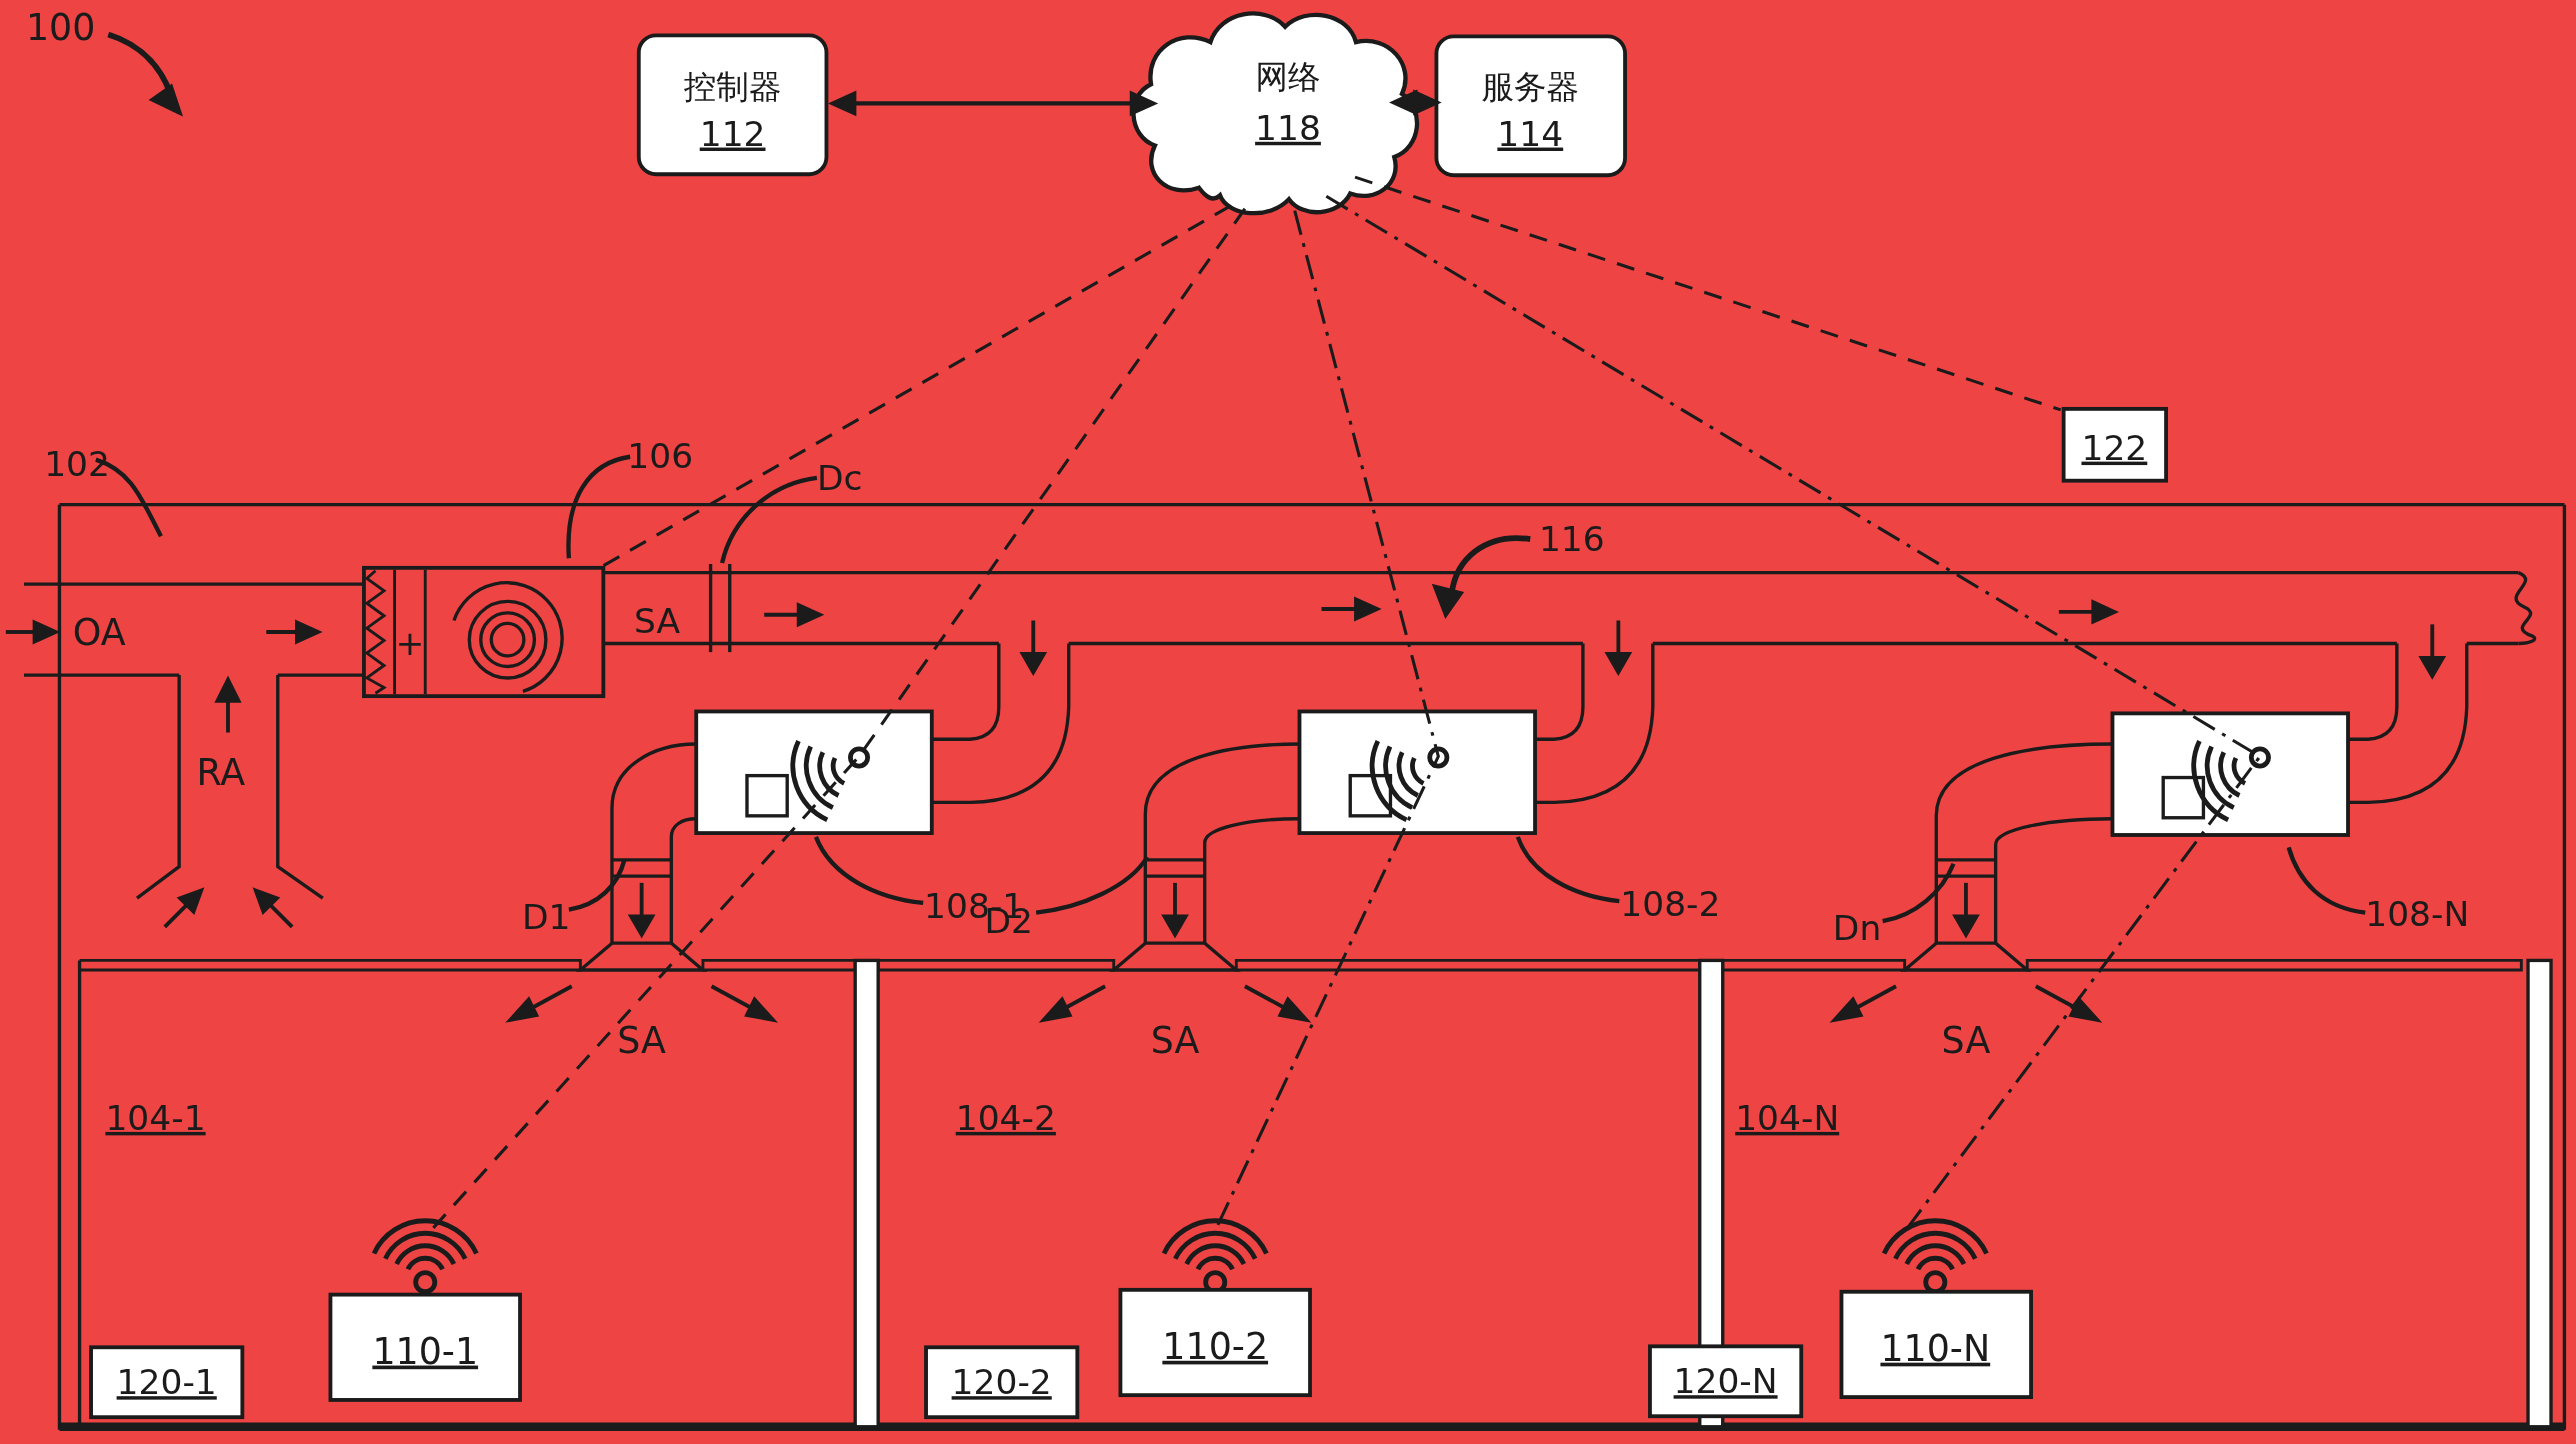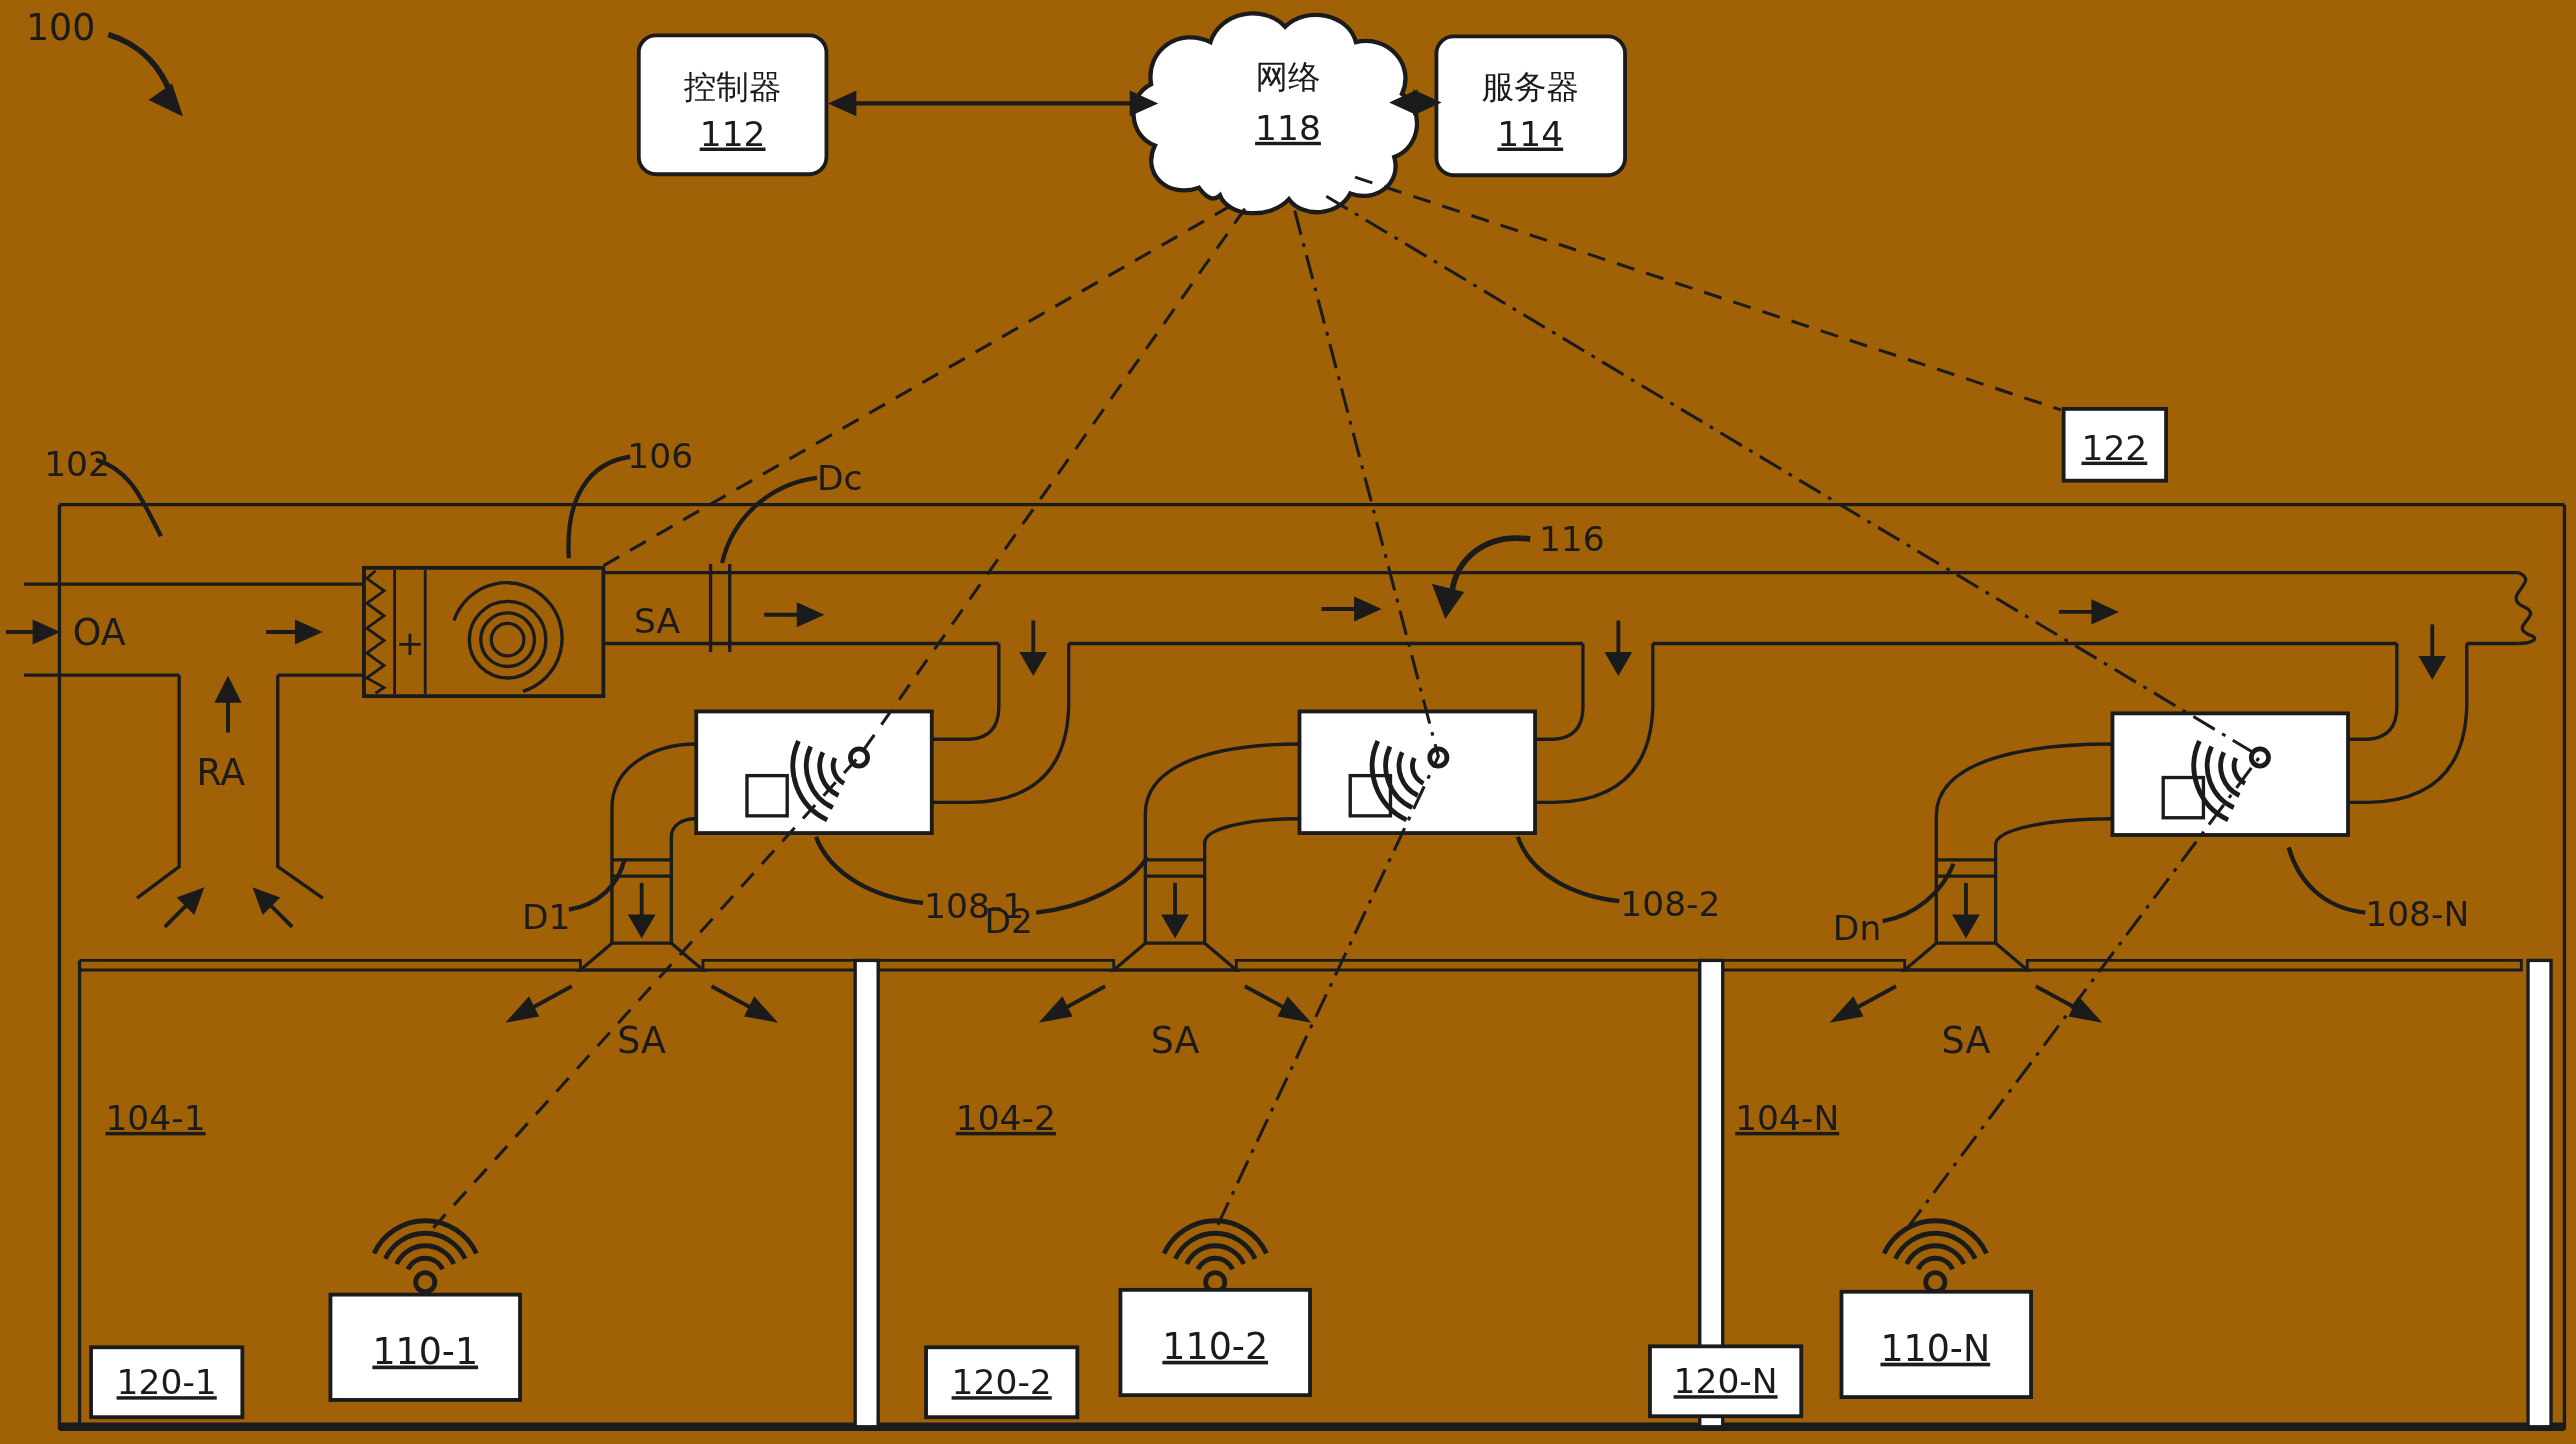--- a/index.html
+++ b/index.html
@@ -1,16 +1,16 @@
 <!DOCTYPE html>
 <html><head>
 <meta charset="utf-8">
 <style>
   html,body{margin:0;padding:0;background:#ffffff;}
-  .stage{width:2576px;height:1444px;position:relative;background:#a16207;}
+  .stage{width:2576px;height:1444px;position:relative;background:#ef4444;}
   svg text{font-family:"DejaVu Sans","Liberation Sans",sans-serif;fill:#1b1b1b;}
   .u{text-decoration:underline;}
   .lbl{font-size:36px;}
   .lbl-sm{font-size:34px;}
   .lbl-lg{font-size:38px;}
 </style>
 </head>
 <body>
 
 <div class="stage">

